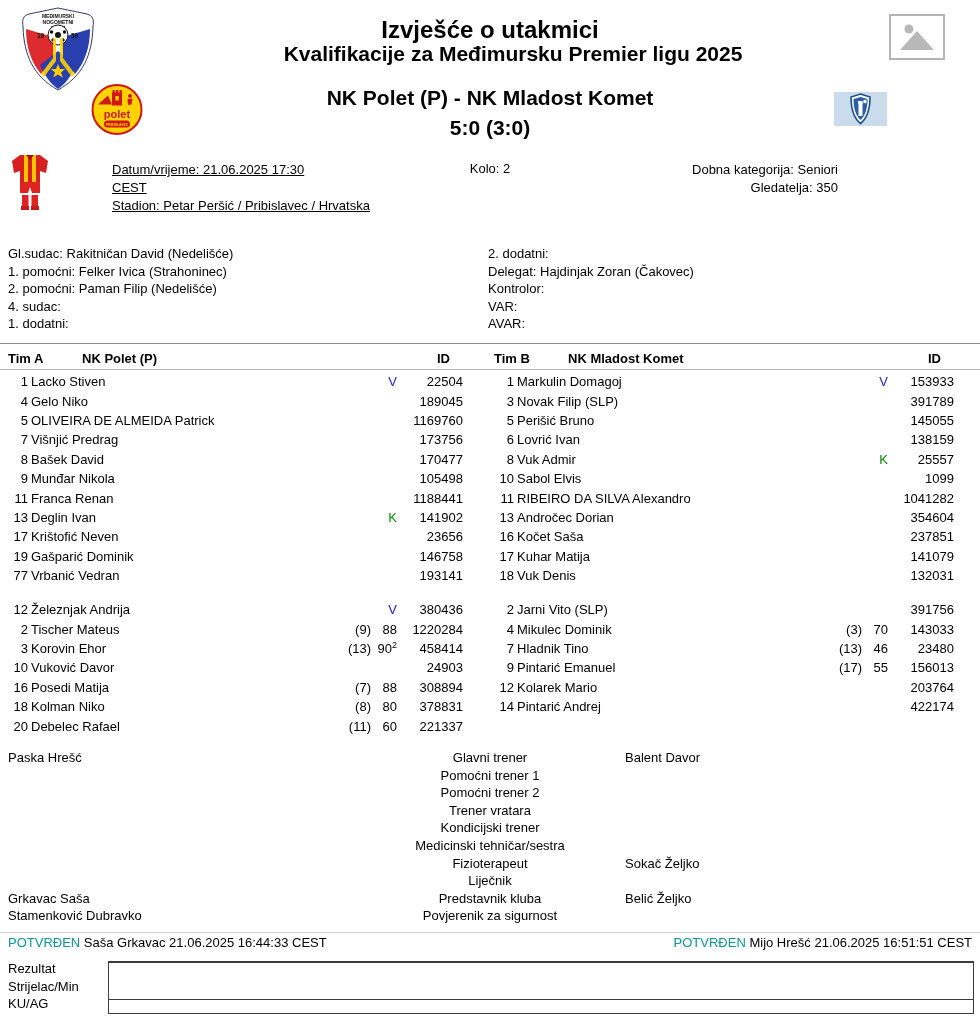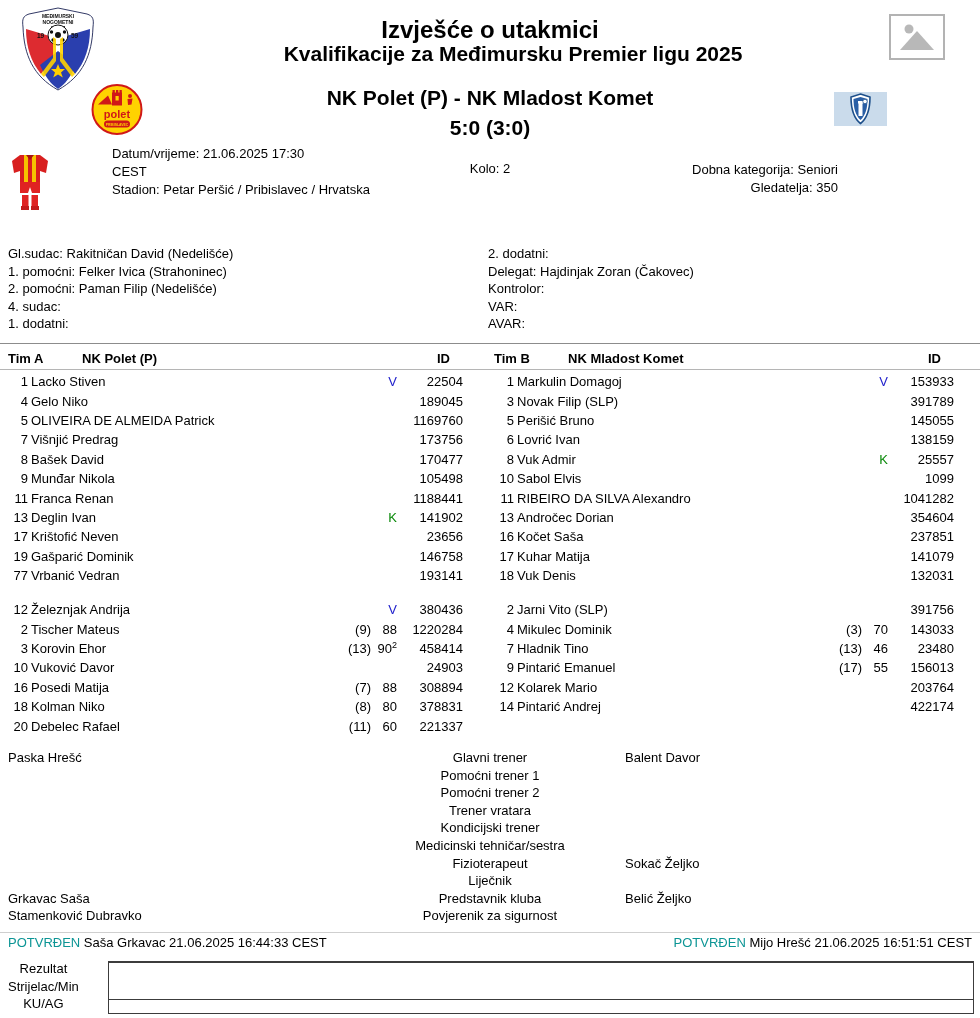--- a/index.html
+++ b/index.html
@@ -12,21 +12,21 @@
   .match-block{position:absolute;top:83px;left:0;right:0;text-align:center;font-size:21px;font-weight:bold;line-height:30px;}
 
   
   .logo-mns{position:absolute;left:18px;top:7px;width:80px;height:84px;}
   .logo-polet{position:absolute;left:91px;top:83px;width:52px;height:53px;}
   .jersey{position:absolute;left:11px;top:154px;width:38px;height:58px;}
   .placeholder{position:absolute;left:889px;top:14px;width:52px;height:42px;border:2px solid #b3b3b3;background:#fff;display:flex;align-items:center;justify-content:center;}
   .logo-komet{position:absolute;left:834px;top:92px;width:53px;height:34px;}
 
   
-  .mi-left{position:absolute;left:112px;top:145px;line-height:18px;}
+  .mi-left{position:absolute;left:112px;top:161px;line-height:18px;text-decoration:underline;}
   .mi-center{position:absolute;left:0;right:0;top:161px;text-align:center;}
   .mi-right{position:absolute;right:142px;top:161px;text-align:right;line-height:18px;}
 
   
   .off-left{position:absolute;left:8px;top:245px;line-height:17.6px;}
   .off-right{position:absolute;left:488px;top:245px;line-height:17.6px;}
 
   .rule{position:absolute;left:0;right:0;height:0;}
   .rule1{top:343px;border-top:1px solid #8c8c8c;}
   .rule2{top:369px;border-top:1px solid #b5b5b5;}
@@ -61,21 +61,21 @@
   .s-role{position:absolute;left:0;right:0;text-align:center;}
   .s-away{position:absolute;left:625px;white-space:nowrap;}
 
   
   .confirm{position:absolute;top:935px;white-space:nowrap;text-align:right;}
   .confirm-left{left:8px;}
   .confirm-right{right:8px;}
   .status{color:#0c9595;}
 
   
-  .grid-labels{position:absolute;left:8px;top:960px;line-height:17.7px;text-align:center;}
+  .grid-labels{position:absolute;left:8px;top:960px;line-height:17.7px;}
   .grid{position:absolute;left:108px;top:961px;width:866px;height:53px;border:1px solid #3c3c3c;
         box-sizing:border-box;display:flex;flex-direction:column;gap:36px;}
   .g-row{display:flex;flex:1;border-bottom:1px solid #3c3c3c;min-height:0;}
   .g-row:last-child{border-bottom:none;}
   .g-col{flex:1;border-right:1px solid #3c3c3c;display:flex;align-items:center;justify-content:center;overflow:hidden;min-width:0;}
   .g-col:last-child{border-right:none;}
   .g-col2{justify-content:stretch;padding:0;}
   .g-half{flex:1;display:flex;align-items:center;justify-content:center;border-right:1px solid #a8a8a8;min-width:0;}
   .g-half-last{border-right:none;margin-left:27px;}
 </style>

